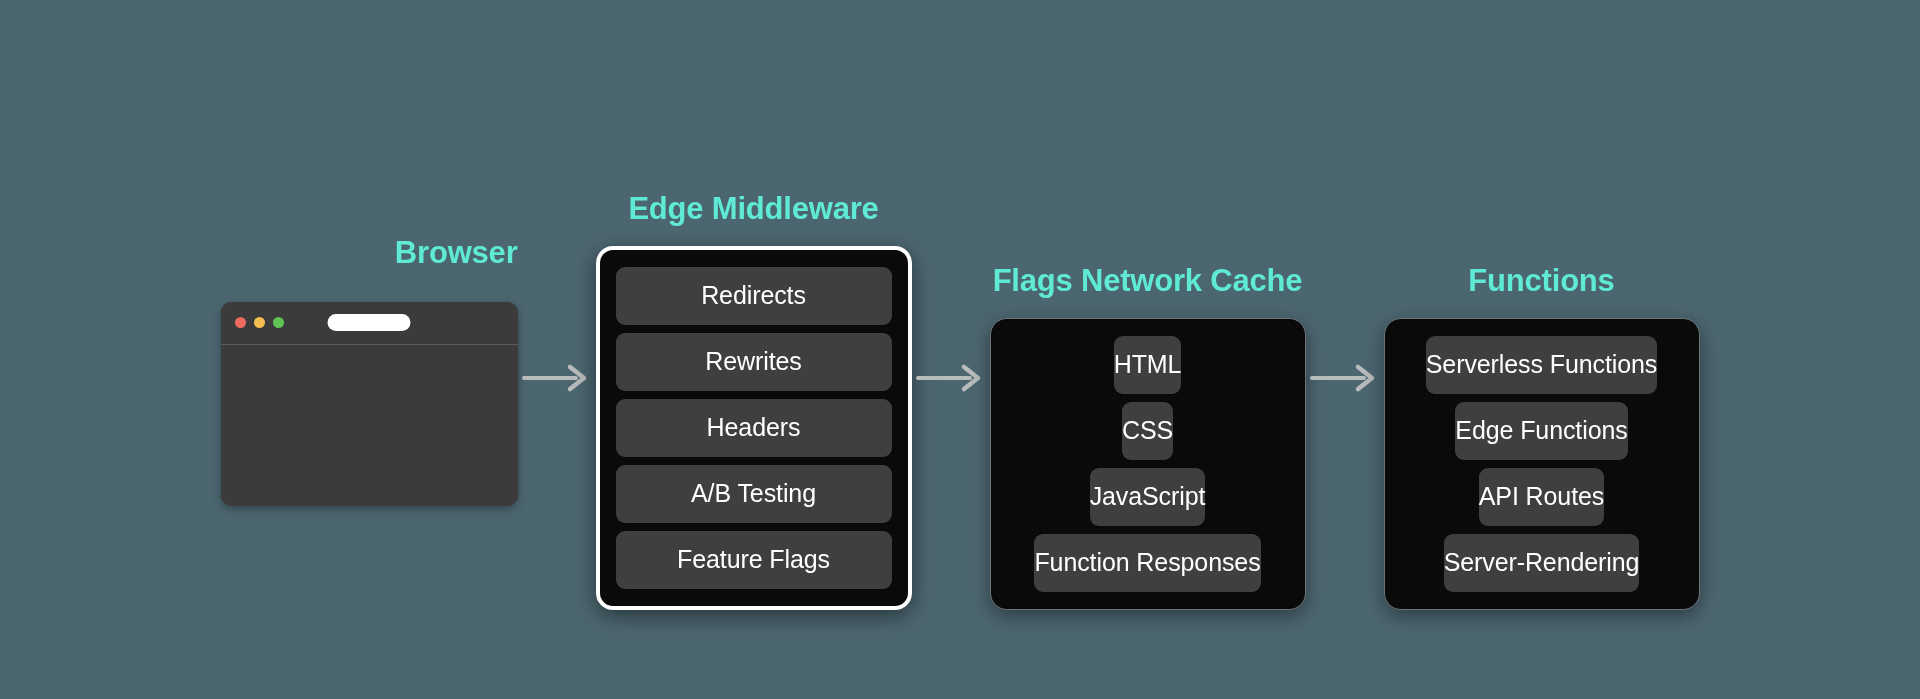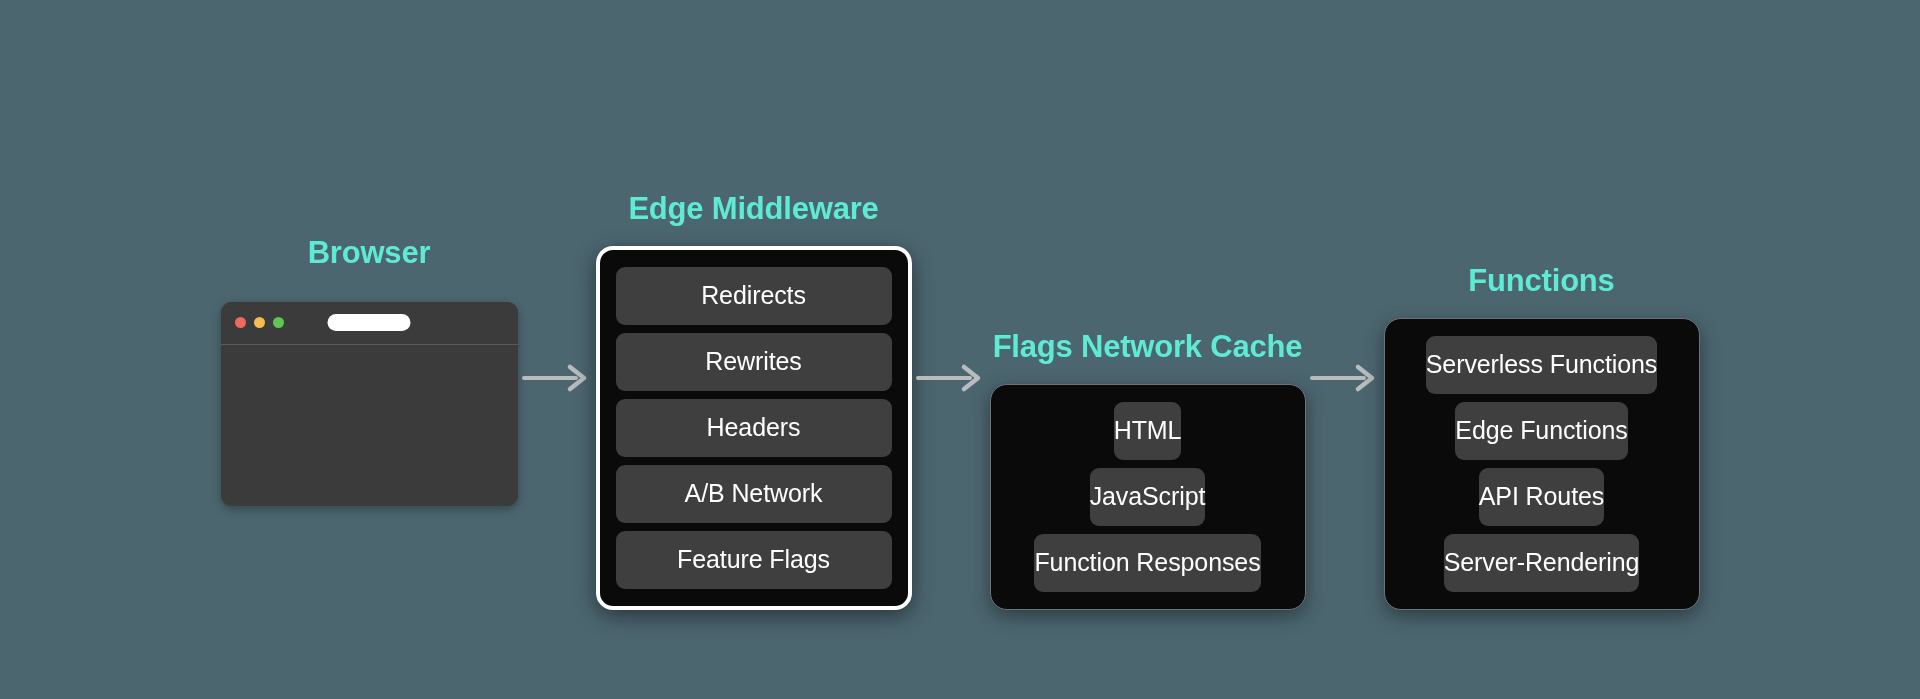--- a/index.html
+++ b/index.html
@@ -46,20 +46,21 @@
     margin-bottom: 18px;
     height: 38px;
     line-height: 38px;
   }
 
   
   .browser-col {
     justify-content: center;
     height: 520px;
     padding-top: 40px;
+    align-items: flex-end;
   }
 
   .browser-title {
     margin-bottom: 30px;
   }
 
   .browser-window {
     width: 297px;
     height: 204px;
     background: #3b3b3b;
@@ -187,36 +188,37 @@
       <polyline points="52,4 66,15 52,26" fill="none" stroke="#b9bcbd" stroke-width="4.5" stroke-linecap="round" stroke-linejoin="round"></polyline>
     </svg>
   </div>
 
   <div class="stage-col">
     <div class="stage-title">Edge Middleware</div>
     <div class="panel highlight">
       <div class="pill">Redirects</div>
       <div class="pill">Rewrites</div>
       <div class="pill">Headers</div>
-      <div class="pill">A/B Network</div>
+      <div class="pill">A/B Testing</div>
       <div class="pill">Feature Flags</div>
     </div>
   </div>
 
   <div class="arrow">
     <svg width="78" height="30" viewBox="0 0 78 30">
       <line x1="6" y1="15" x2="58" y2="15" stroke="#b9bcbd" stroke-width="4" stroke-linecap="round"></line>
       <polyline points="52,4 66,15 52,26" fill="none" stroke="#b9bcbd" stroke-width="4.5" stroke-linecap="round" stroke-linejoin="round"></polyline>
     </svg>
   </div>
 
   <div class="stage-col">
     <div class="stage-title">Flags Network Cache</div>
     <div class="panel plain">
       <div class="pill">HTML</div>
+      <div class="pill">CSS</div>
       <div class="pill">JavaScript</div>
       <div class="pill">Function Responses</div>
     </div>
   </div>
 
   <div class="arrow">
     <svg width="78" height="30" viewBox="0 0 78 30">
       <line x1="6" y1="15" x2="58" y2="15" stroke="#b9bcbd" stroke-width="4" stroke-linecap="round"></line>
       <polyline points="52,4 66,15 52,26" fill="none" stroke="#b9bcbd" stroke-width="4.5" stroke-linecap="round" stroke-linejoin="round"></polyline>
     </svg>

